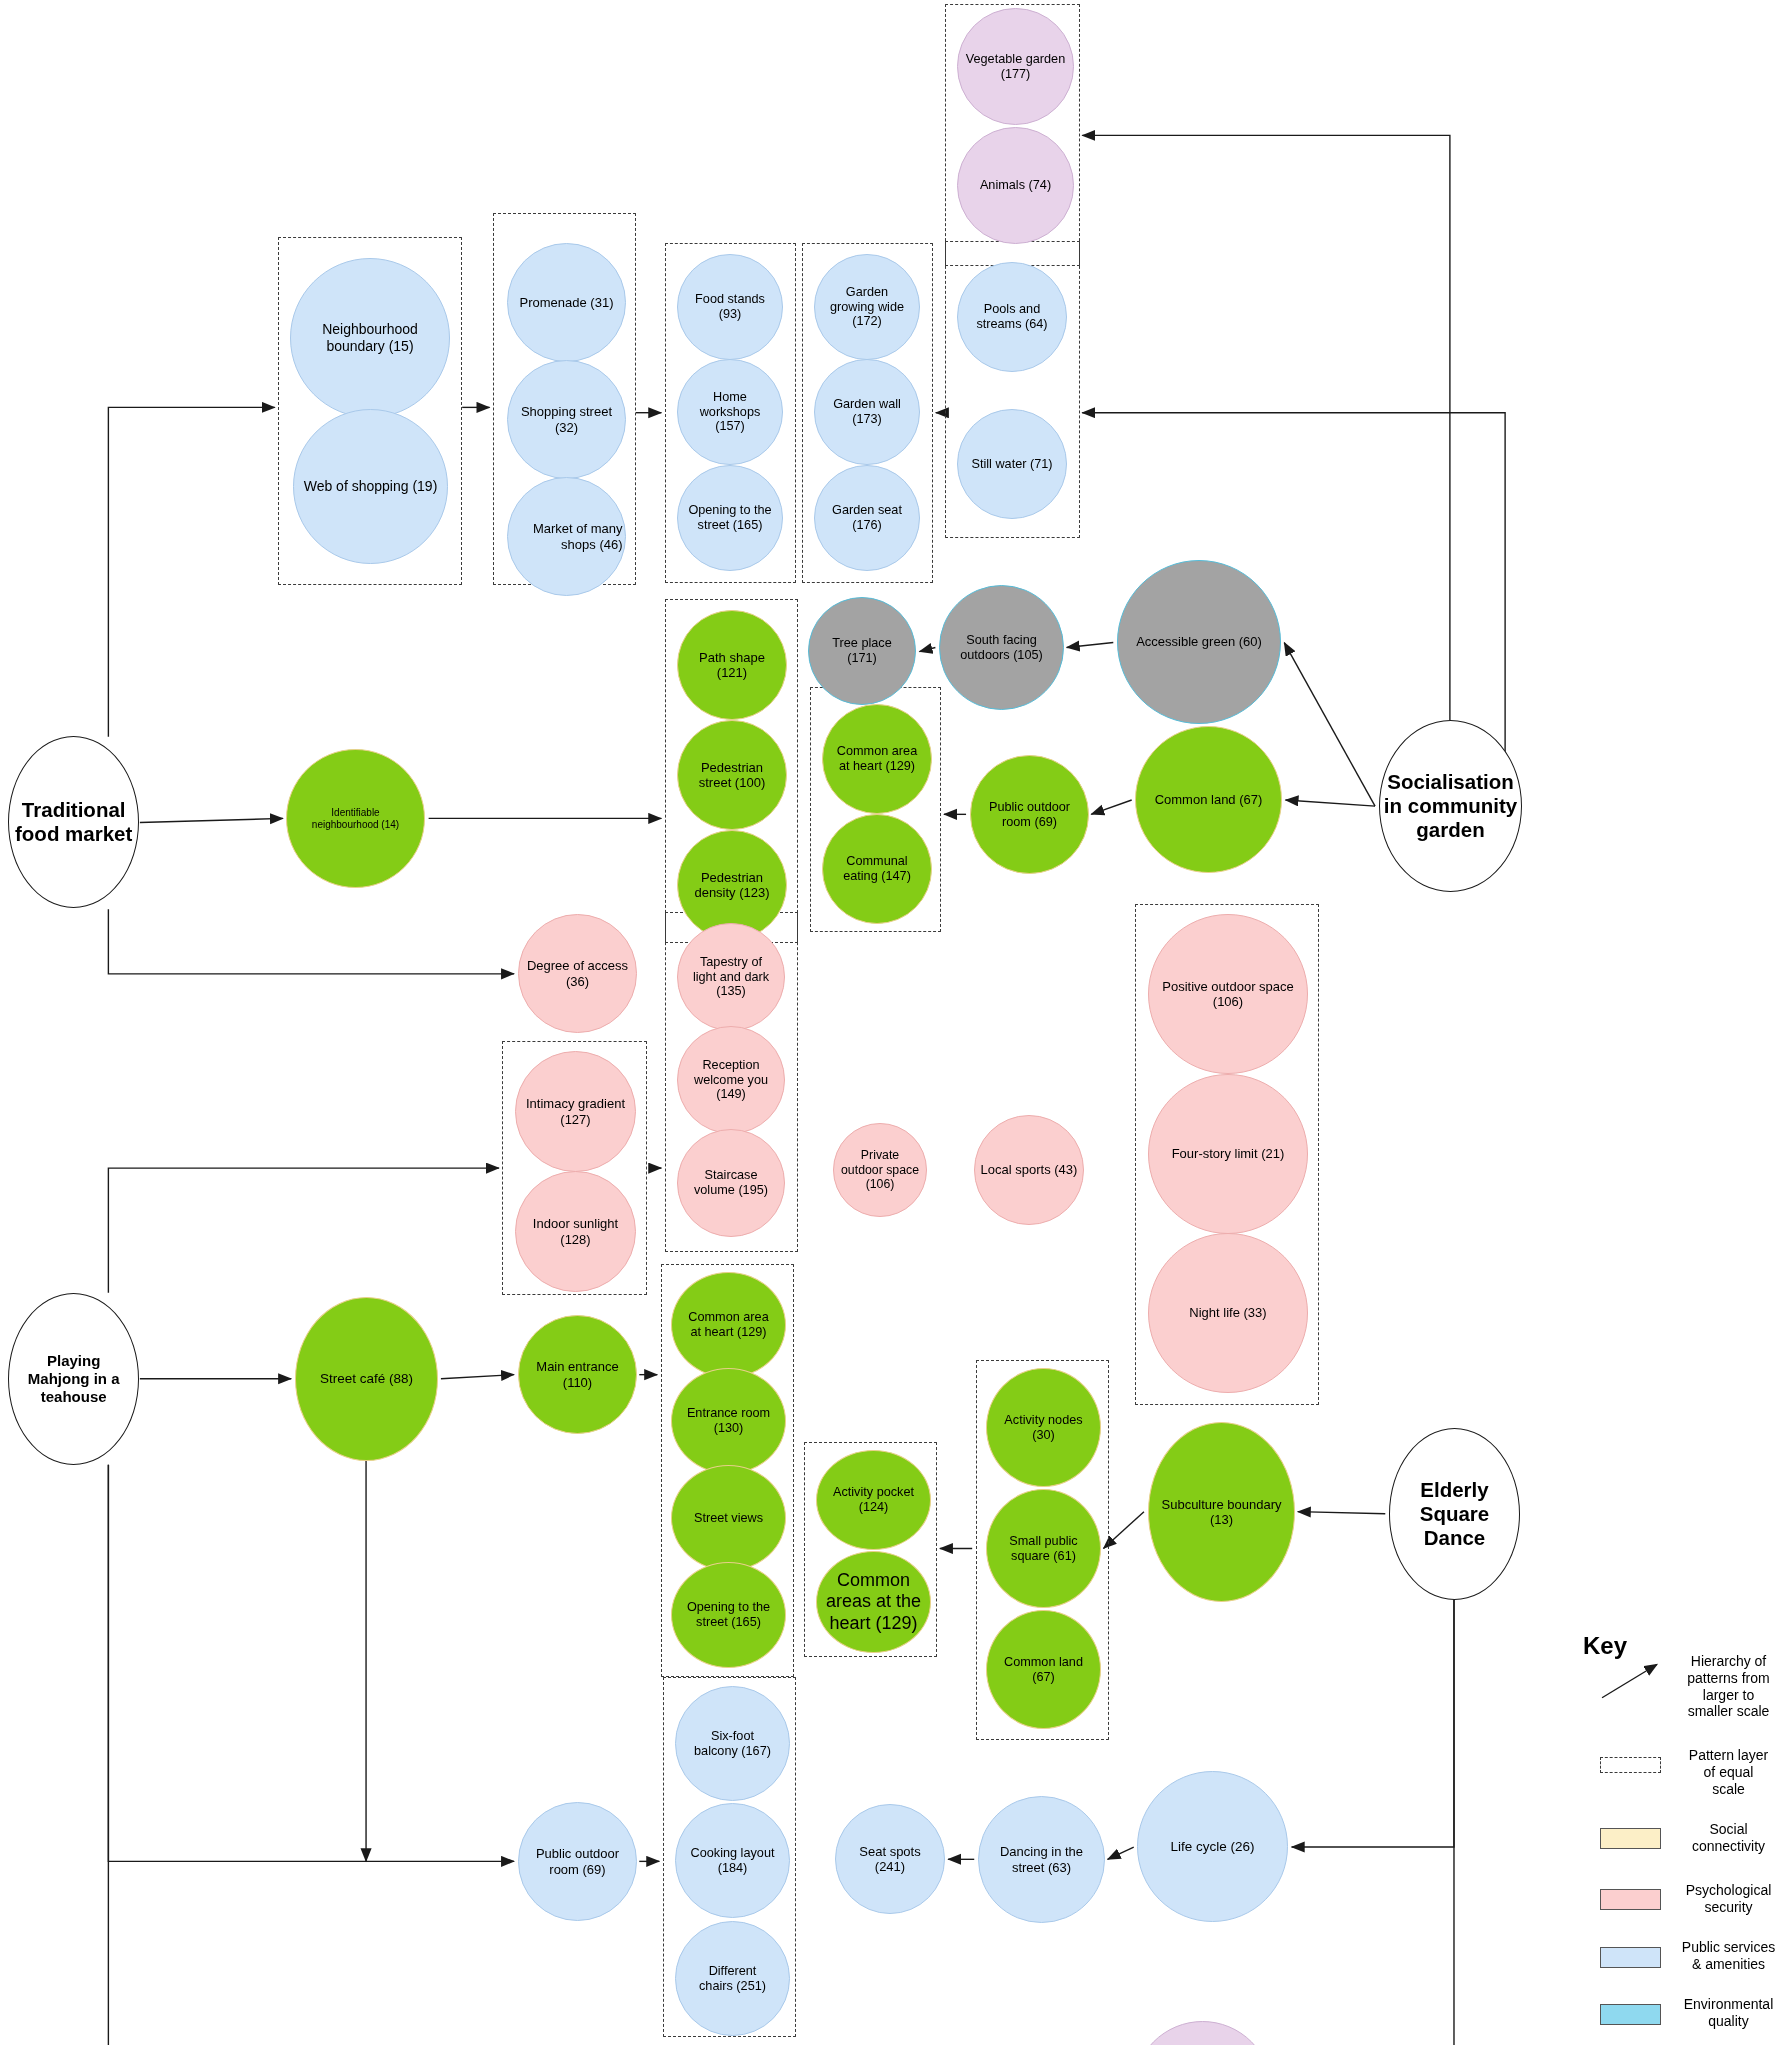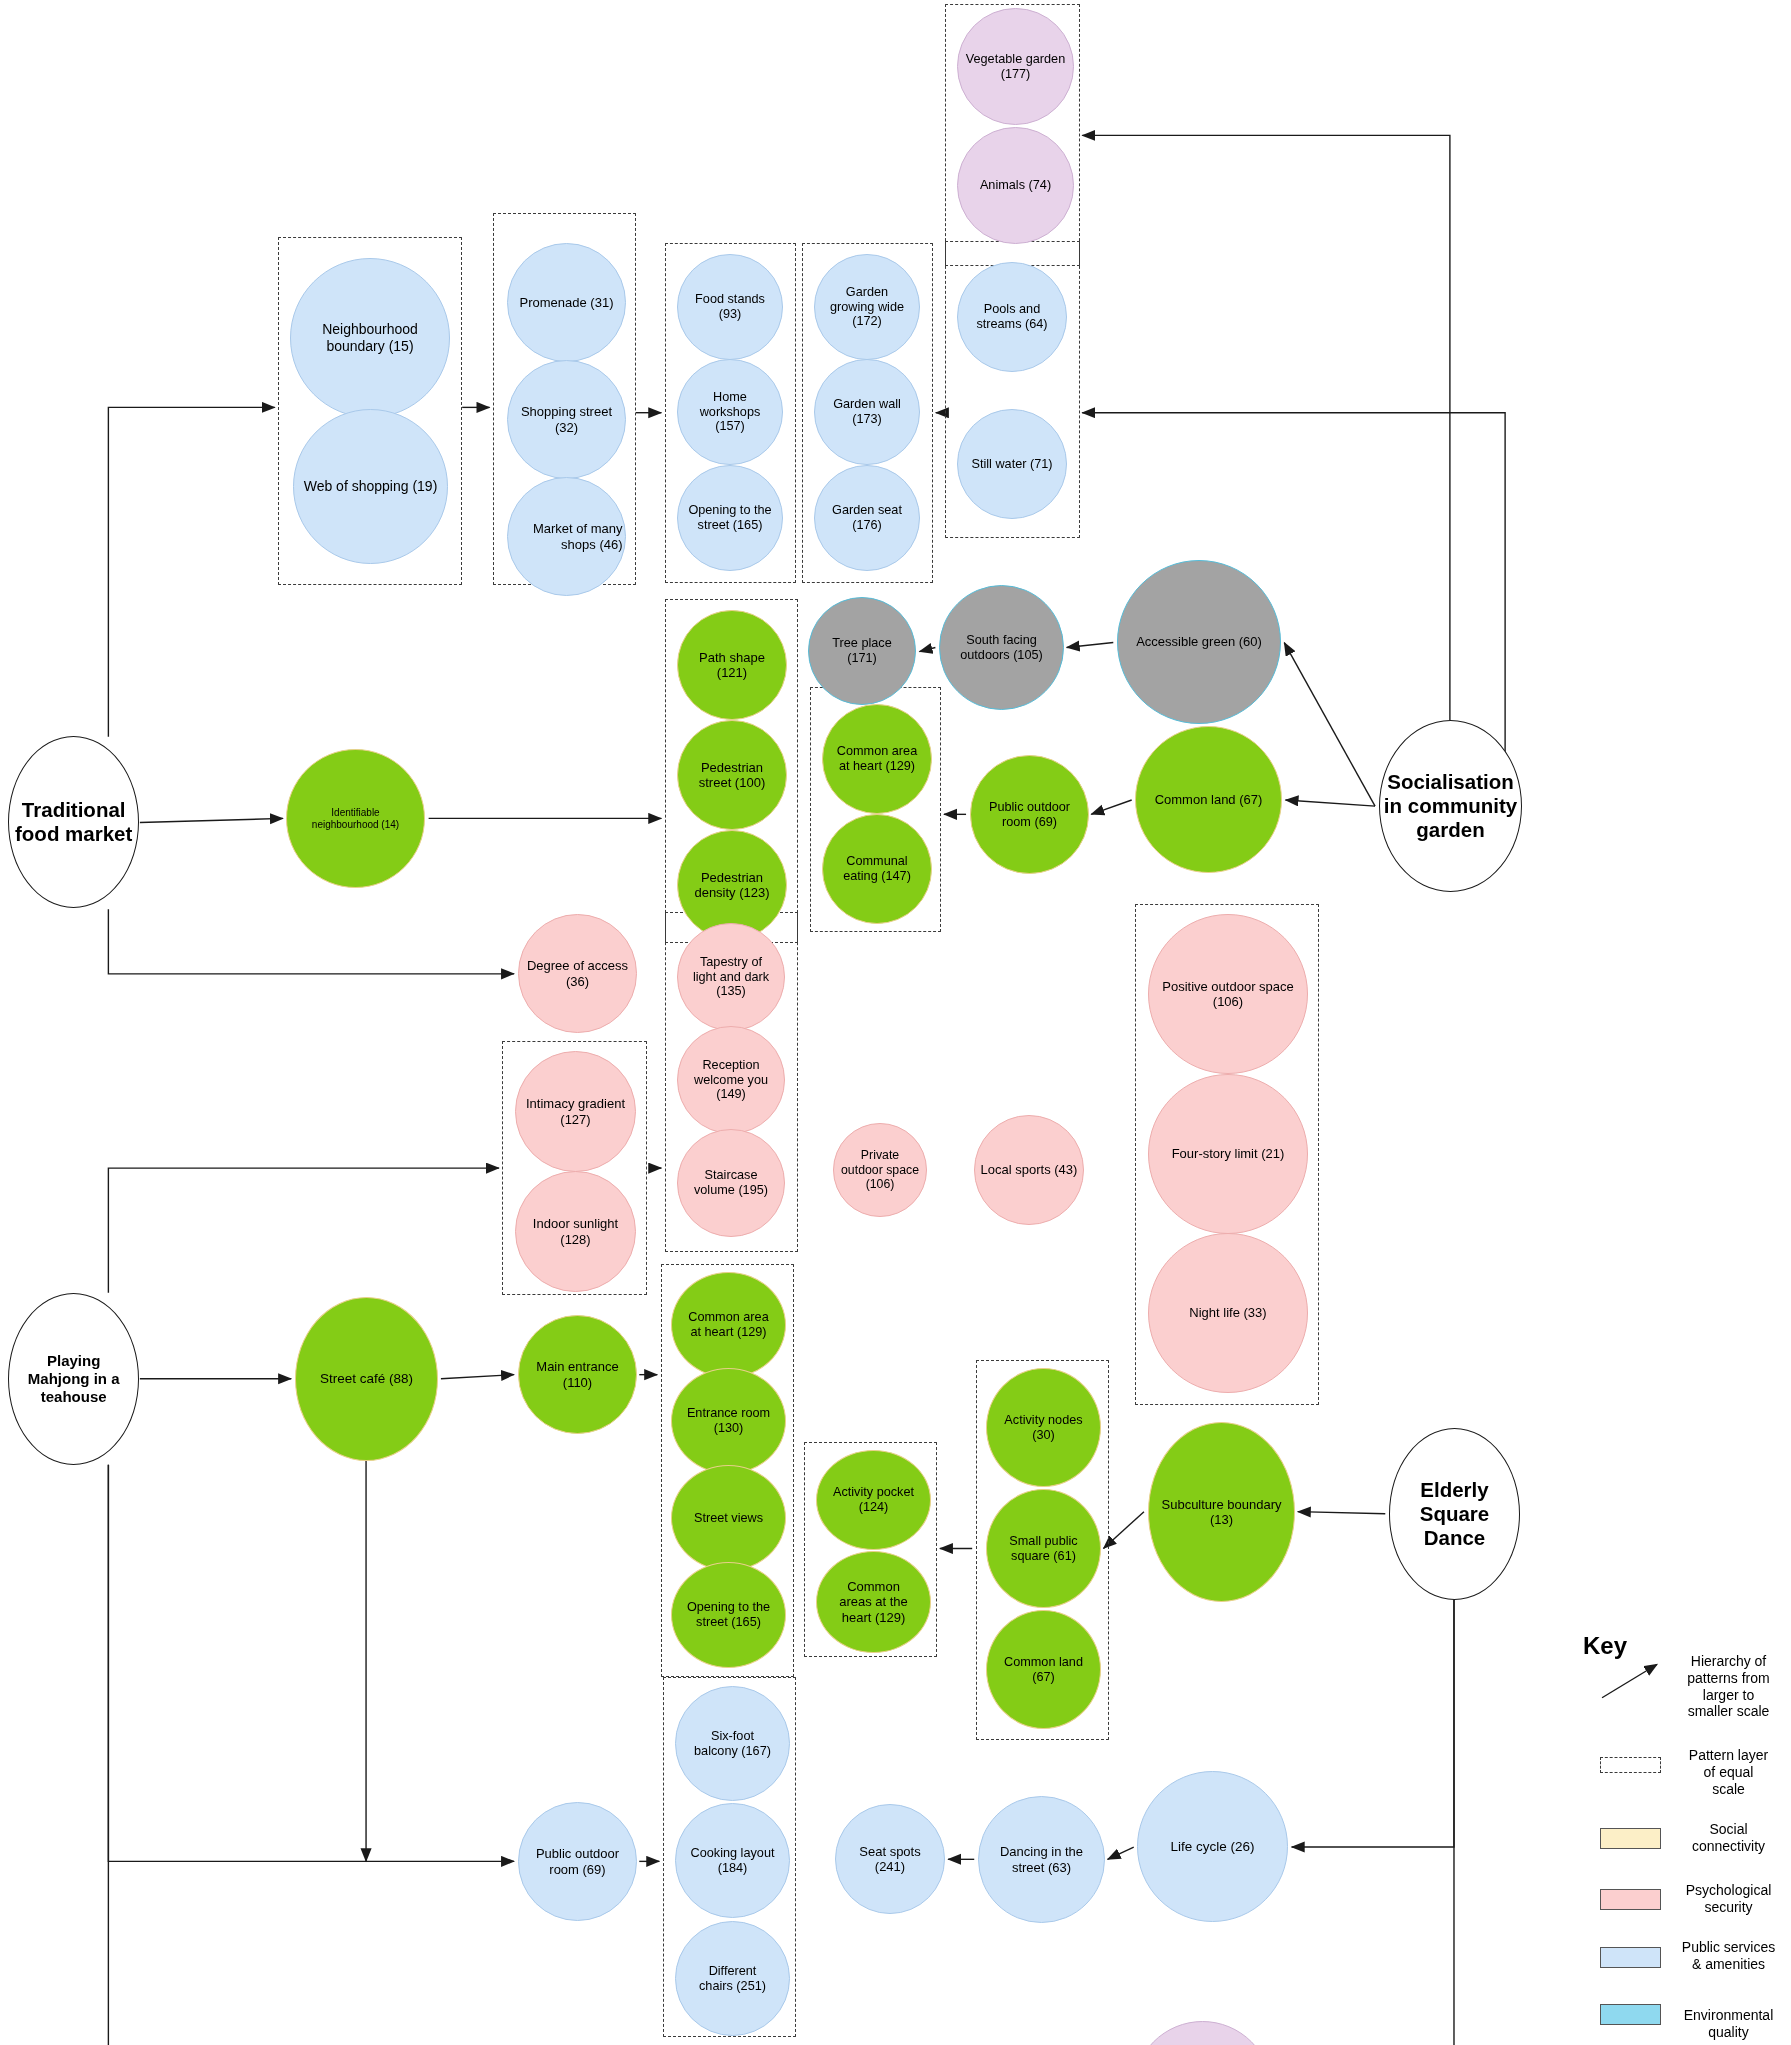--- a/index.html
+++ b/index.html
@@ -207,21 +207,21 @@
       </div>
       <div class="node n-social" style="left: 671px; top: 1465px; width: 115px; height: 106px; font-size: 12.7px;">
         <span>Street views</span>
       </div>
       <div class="node n-social" style="left: 671px; top: 1562px; width: 115px; height: 106px; font-size: 12.7px;">
         <span>Opening to the<br>street (165)</span>
       </div>
       <div class="node n-social" style="left: 816px; top: 1450px; width: 115px; height: 100px; font-size: 12.7px;">
         <span>Activity pocket<br>(124)</span>
       </div>
-      <div class="node n-social" style="left: 816px; top: 1551px; width: 115px; height: 102px; font-size: 13px;">
+      <div class="node n-social" style="left: 816px; top: 1551px; width: 115px; height: 102px; font-size: 18px;">
         <span>Common<br>areas at the<br>heart (129)</span>
       </div>
       <div class="node n-social" style="left: 986px; top: 1368px; width: 115px; height: 119px; font-size: 12.7px;">
         <span>Activity nodes<br>(30)</span>
       </div>
       <div class="node n-social" style="left: 986px; top: 1489px; width: 115px; height: 119px; font-size: 12.7px;">
         <span>Small public<br>square (61)</span>
       </div>
       <div class="node n-social" style="left: 986px; top: 1610px; width: 115px; height: 119px; font-size: 12.7px;">
         <span>Common land<br>(67)</span>
@@ -270,21 +270,21 @@
       <div class="key-label" style="left: 1669px; top: 1653px; width: 119px; font-size: 14px;">Hierarchy of<br>patterns from<br>larger to<br>smaller scale</div>
       <div class="key-sw sw-dash" style="left: 1600px; top: 1757px; width: 61px; height: 15.5px;"></div>
       <div class="key-label" style="left: 1669px; top: 1747px; width: 119px; font-size: 14px;">Pattern layer<br>of equal<br>scale</div>
       <div class="key-sw" style="left: 1600px; top: 1828px; width: 61px; height: 20.5px; background: rgb(252, 239, 199); border: 0.8px solid rgb(85, 85, 85);"></div>
       <div class="key-label" style="left: 1669px; top: 1821px; width: 119px; font-size: 14px;">Social<br>connectivity</div>
       <div class="key-sw" style="left: 1600px; top: 1889px; width: 61px; height: 20.5px; background: rgb(251, 207, 207); border: 0.8px solid rgb(85, 85, 85);"></div>
       <div class="key-label" style="left: 1669px; top: 1882px; width: 119px; font-size: 14px;">Psychological<br>security</div>
       <div class="key-sw" style="left: 1600px; top: 1947px; width: 61px; height: 20.5px; background: rgb(207, 228, 249); border: 0.8px solid rgb(85, 85, 85);"></div>
       <div class="key-label" style="left: 1669px; top: 1939px; width: 119px; font-size: 14px;">Public services<br>&amp; amenities</div>
       <div class="key-sw" style="left: 1600px; top: 2004px; width: 61px; height: 20.5px; background: rgb(143, 217, 239); border: 0.8px solid rgb(85, 85, 85);"></div>
-      <div class="key-label" style="left: 1669px; top: 1996px; width: 119px; font-size: 14px; margin-top: 11px;">Environmental<br>quality</div>
+      <div class="key-label" style="left: 1669px; top: 1996px; width: 119px; font-size: 14px;">Environmental<br>quality</div>
     </div>
 <svg style="position:absolute;left:1600px;top:1657px;width:65px;height:45px;" viewBox="0 0 160 110">
       <defs>
         <marker id="ah2" markerWidth="11" markerHeight="11" refX="9" refY="4" orient="auto">
           <path d="M0,0 L10,4 L0,8 z" fill="#1a1a1a"></path>
         </marker>
       </defs>
       <path d="M5,100 L140,18" stroke="#1a1a1a" stroke-width="3.4" fill="none" marker-end="url(#ah2)"></path>
     </svg>
   </div>

